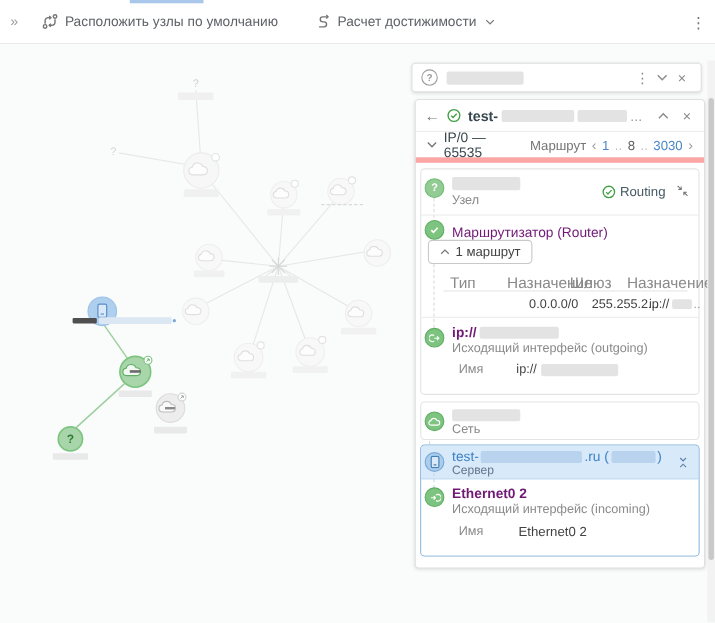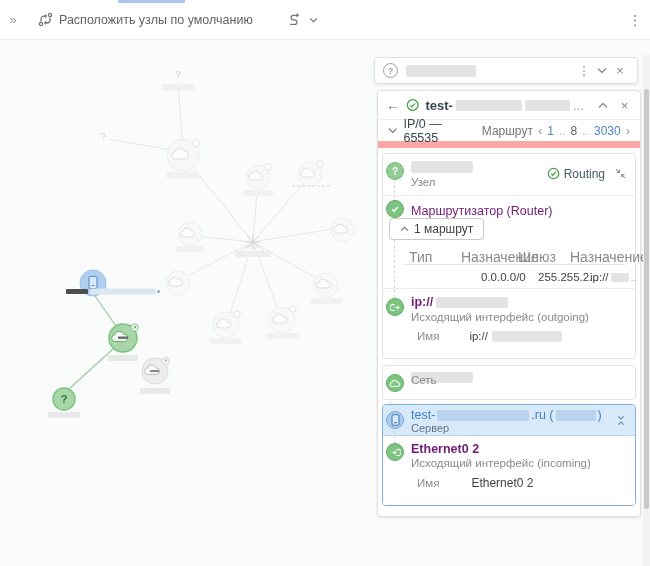--- a/index.html
+++ b/index.html
@@ -25,21 +25,21 @@
   .blur { background:#e3e3e3; border-radius:2px; display:inline-block; }
   .blur.b-blue { background:#b9d3ee; }
   .c1-blur { width:70px; height:12px; margin-left:8px; }
   .mini-ic { color:#8a8a8a; cursor:pointer; display:flex; align-items:center; justify-content:center; width:18px; height:18px; font-size:13px; }
 
   .card2 { left:377px; top:90px; width:264px; height:427px; }
   .c2-head { height:29px; display:flex; align-items:center; padding:0 8px; border-bottom:1px solid #ececec; gap:6px; }
   .c2-title { font-weight:bold; font-size:13px; color:#37474f; display:flex; align-items:center; gap:3px; min-width:0; }
   .spacer { flex:1; }
 
-  .route-bar { height:28px; display:flex; align-items:center; padding:0 10px; border-bottom:7px solid #fca5a5; gap:6px; font-size:12.5px; color:#455a64; }
+  .route-bar { height:28px; display:flex; align-items:center; padding:0 10px; border-bottom:5px solid #fca5a5; gap:6px; font-size:12.5px; color:#455a64; }
   .rb-pages { margin-left:auto; display:flex; align-items:center; gap:5px; font-size:12px; color:#757575; }
   .pg-link { color:#4a86c8; cursor:pointer; }
   .pg-cur { color:#616161; }
   .pg-arrow { color:#9e9e9e; cursor:pointer; font-size:13px; }
 
   .content { position:absolute; top:57px; left:0; right:0; bottom:0; }
   .ibox { position:absolute; left:4px; width:254px; background:#fff; border:1px solid #e4e4e4; border-radius:4px; }
   .boxA { top:5px; height:206px; }
   .boxB { top:217px; height:35px; }
   .boxC { top:256px; height:102px; border-color:#7fb1de; overflow:hidden; }
@@ -47,21 +47,21 @@
   .tl-dash { position:absolute; border-left:1px dashed #d9d9d9; width:0; z-index:0; }
   .circ { position:absolute; width:18px; height:18px; border-radius:50%; display:flex; align-items:center; justify-content:center; z-index:2; }
   .circ.green-light { background:#93cb95; border:1.5px solid #6fbd73; color:#fff; font-size:10px; font-weight:bold; }
   .circ.green-fill { background:#7cc47f; border:1.5px solid #5fae63; }
   .circ.blue-fill { background:#a9cdec; border:1.5px solid #7aa8d6; }
 
   .lbl-sub { font-size:11.5px; color:#8a8a8a; }
   .lbl-main { font-size:12.5px; color:#701a75; }
   .bold { font-weight:bold; }
 
-  .routing-badge { position:absolute; right:30px; top:13px; display:flex; gap:4px; font-size:12px; color:#455a64; }
+  .routing-badge { position:absolute; right:30px; top:13px; display:flex; align-items:center; gap:4px; font-size:12px; color:#455a64; }
   .collapse-ic { position:absolute; cursor:pointer; }
 
   .routes-btn { position:absolute; left:6px; top:64px; height:22px; border:1px solid #c9c9c9; border-radius:4px; background:#fff; display:flex; align-items:center; gap:5px; padding:0 10px; font-size:12px; color:#424242; cursor:pointer; }
 
   .tbl-t { position:absolute; font-size:14px; color:#8a8a8a; }
   .tbl-v { position:absolute; font-size:11.5px; color:#424242; white-space:nowrap;margin-left:20px; }
   .tbl-line { position:absolute; left:20px; right:10px; border-top:1px solid #e6e6e6; }
 
   .c-head { height:31px; background:#d8e9fa; border-bottom:1px solid #bcd6ee; position:relative; }
   .srv-title { position:absolute; left:28px; top:3px; font-size:12.5px; color:#3c82c6; display:flex; align-items:center; gap:2px; white-space:nowrap; }
@@ -92,20 +92,21 @@
       </g>
     </svg>
     <span>Расположить узлы по умолчанию</span>
   </div>
 
   <div class="tb-btn" style="margin-left:10px;">
     <svg width="14" height="15" viewBox="0 0 16 16">
       <path d="M12.5 3.2 h-5.2 a2.6 2.6 0 0 0 0 5.2 h1.4 a2.6 2.6 0 0 1 0 5.2 h-5.2" fill="none" stroke="#757575" stroke-width="1.4"></path>
       <path d="M11 1.4 l1.8 1.8 -1.8 1.8" fill="none" stroke="#757575" stroke-width="1.4"></path>
     </svg>
+    <span>Расчет достижимости</span>
     <svg class="caret" width="9" height="6" viewBox="0 0 10 7">
       <polyline points="1,1.5 5,5.5 9,1.5" fill="none" stroke="#757575" stroke-width="1.3"></polyline>
     </svg>
   </div>
 
 
   <div class="tb-kebab">⋮</div>
 </div>
 
 <svg class="canvas" viewBox="0 0 650 526">
@@ -366,21 +367,21 @@
       </div>
     </div>
 
     <div class="ibox boxB">
       <div class="circ green-fill" style="left:3px; top:8px;">
         <svg width="12" height="9" viewBox="0 0 16 11">
           <path d="M4.5 9.5 q-3.3 0 -3.3 -2.7 q0 -2.4 2.5 -2.7 q0.5 -2.8 3.6 -2.8 q2.8 0 3.7 2.4 q3.3 0 3.3 2.8 q0 3 -3.3 3 z" fill="none" stroke="#fff" stroke-width="1.4"></path>
         </svg>
       </div>
       <span class="blur" style="position:absolute; left:28px; top:6px; width:62px; height:11px;"></span>
-      <div class="lbl-sub" style="position:absolute; left:28px; top:8px;">Сеть</div>
+      <div class="lbl-sub" style="position:absolute; left:28px; top:19px;">Сеть</div>
     </div>
 
     <div class="ibox boxC">
       <div class="c-head">
         <div class="circ blue-fill" style="left:3px; top:6px;">
           <svg width="9" height="12" viewBox="0 0 9 12">
             <rect x="1" y="0.8" width="7" height="10.4" rx="1.4" fill="#d9e9f9" stroke="#4a7fb5" stroke-width="1.1"></rect>
             <line x1="3.2" y1="8.6" x2="5.8" y2="8.6" stroke="#4a7fb5" stroke-width="1.1"></line>
           </svg>
         </div>

